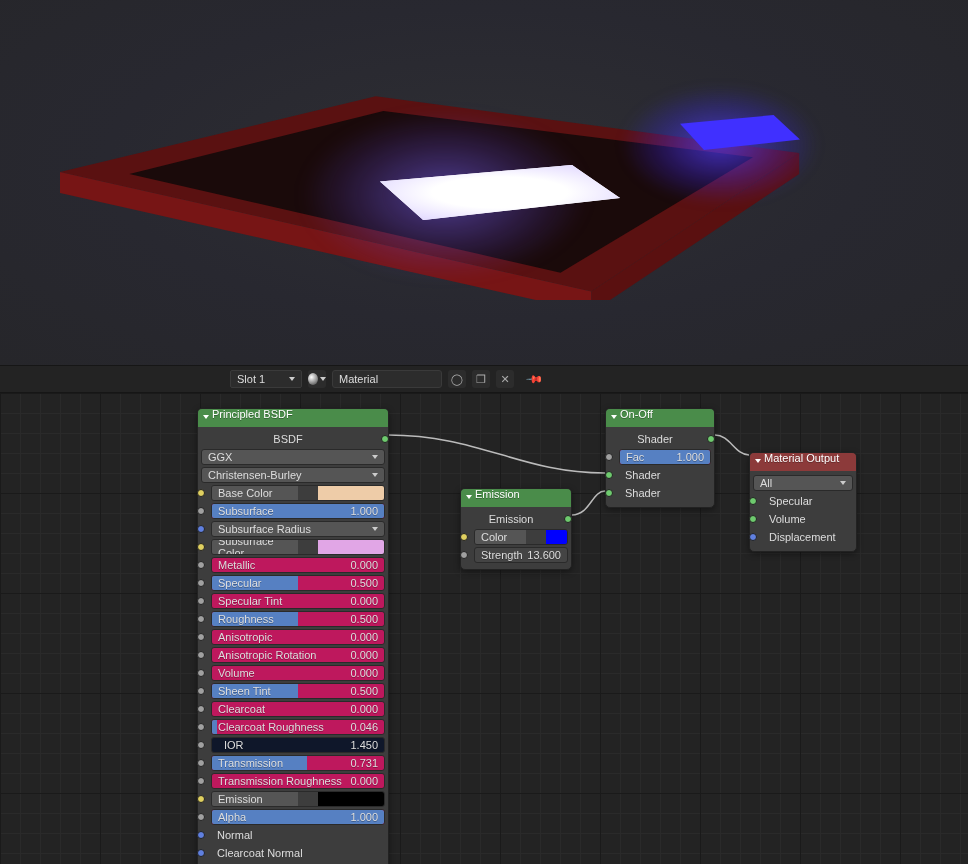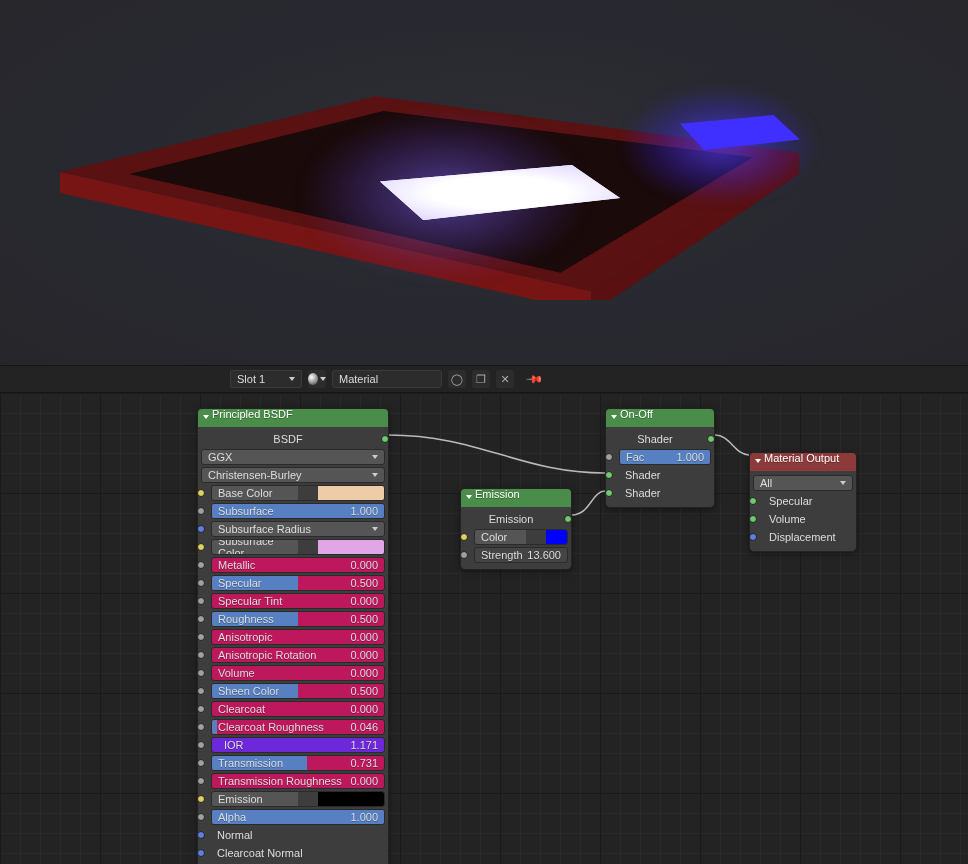--- a/index.html
+++ b/index.html
@@ -268,21 +268,21 @@
           <div class="slider-field">
             <div class="slider-fill" style="width:0%"></div>
             <span class="slider-label">Volume</span>
             <span class="slider-val">0.000</span>
           </div>
         </div>
       <div class="row in">
           <span class="sock l grey"></span>
           <div class="slider-field">
             <div class="slider-fill" style="width:50%"></div>
-            <span class="slider-label">Sheen Color</span>
+            <span class="slider-label">Sheen Tint</span>
             <span class="slider-val">0.500</span>
           </div>
         </div>
       <div class="row in">
           <span class="sock l grey"></span>
           <div class="slider-field">
             <div class="slider-fill" style="width:0%"></div>
             <span class="slider-label">Clearcoat</span>
             <span class="slider-val">0.000</span>
           </div>
@@ -290,23 +290,23 @@
       <div class="row in">
           <span class="sock l grey"></span>
           <div class="slider-field">
             <div class="slider-fill" style="width:3%"></div>
             <span class="slider-label">Clearcoat Roughness</span>
             <span class="slider-val">0.046</span>
           </div>
         </div>
       <div class="row in">
           <span class="sock l grey"></span>
-          <div class="slider-field" style="background:#6d28d9">
+          <div class="slider-field" style="background:#0f172a">
             <span class="slider-label" style="padding-left:12px">IOR</span>
-            <span class="slider-val">1.171</span>
+            <span class="slider-val">1.450</span>
           </div>
         </div>
       <div class="row in">
           <span class="sock l grey"></span>
           <div class="slider-field">
             <div class="slider-fill" style="width:55%"></div>
             <span class="slider-label">Transmission</span>
             <span class="slider-val">0.731</span>
           </div>
         </div>

